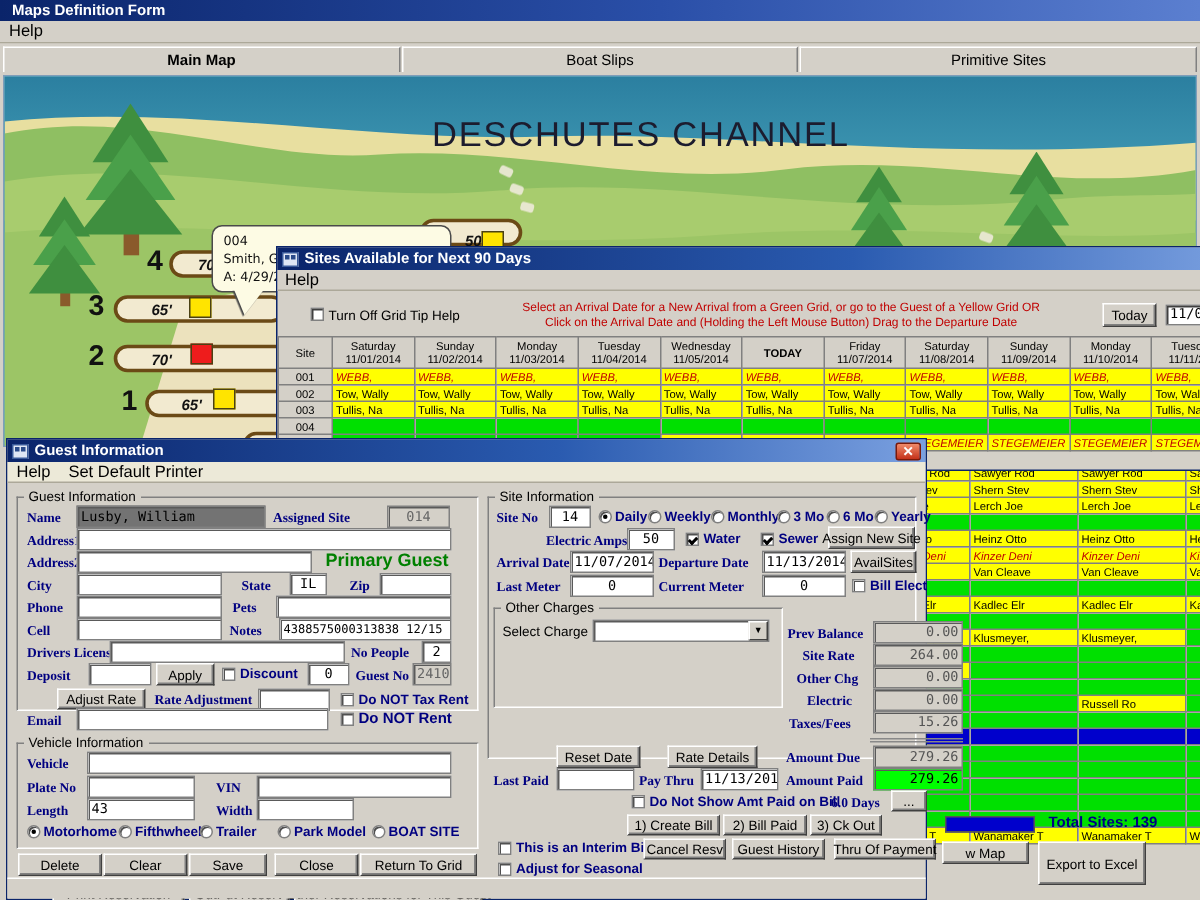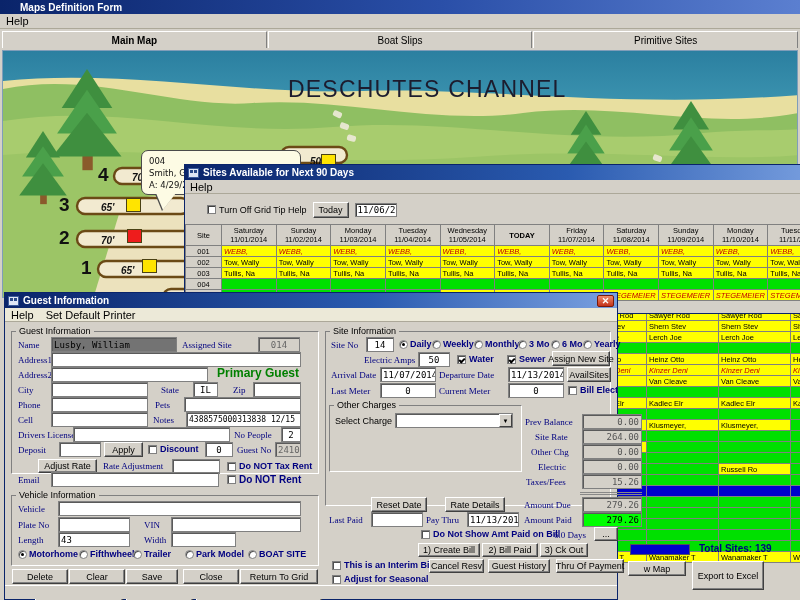--- a/index.html
+++ b/index.html
@@ -8,21 +8,21 @@
   body{
     width:800px;height:600px;overflow:hidden;position:relative;
     font-family:"Liberation Sans", sans-serif;font-size:11px;
     background:#d4d0c8;
   }
 
   
   #maps-window{position:absolute;left:0;top:0;width:800px;height:600px;background:#d4d0c8;}
   .titlebar{
     height:14px;background:linear-gradient(to right,#0a246a 0%,#2a4fa8 55%,#5b7fd0 100%);
-    color:#fff;font-weight:bold;font-size:10px;padding:1px 20px;white-space:nowrap;overflow:hidden;
+    color:#fff;font-weight:bold;font-size:10px;padding:1px 8px;white-space:nowrap;overflow:hidden;
     display:flex;align-items:center;
   }
   .menubar{height:15px;background:#d4d0c8;border-bottom:1px solid #aca899;
     display:flex;align-items:center;padding-left:6px;font-size:11px;color:#000;gap:14px;}
   .tabstrip{height:19px;display:flex;padding:2px 2px 0 2px;background:#d4d0c8;gap:1px;}
   .tab{flex:1;background:#d4d0c8;border:1px solid #fff;border-right-color:#808080;border-bottom:none;
     display:flex;align-items:center;justify-content:center;font-size:10px;color:#000;position:relative;}
   .tab.active{font-weight:bold;border-top:1px solid #fff;box-shadow:inset 0 0 0 0 #000;}
 
   
@@ -87,21 +87,21 @@
   #bg-grid{position:absolute;left:612px;top:298px;width:188px;height:302px;z-index:2;overflow:hidden;background:#d4d0c8;}
 
   
   #guest-window{left:4px;top:292px;width:614px;height:308px;z-index:9;}
   .guest-menu{height:14px;background:#ece9d8;border-bottom:1px solid #aca899;display:flex;
     align-items:center;gap:12px;padding-left:6px;font-size:11px;color:#000;}
   .gbody{position:relative;height:277px;background:#d4d0c8;}
   fieldset.grp{position:absolute;border:1px solid #fff;border-top-color:#808080;border-left-color:#808080;
     margin:0;padding:0;background:transparent;}
   fieldset.grp>legend{font-size:9px;color:#000;padding:0 3px;margin-left:4px;}
-  .lbl{position:absolute;font-size:9px;font-weight:normal;color:#000080;white-space:nowrap;
+  .lbl{position:absolute;font-size:9px;font-weight:bold;color:#000080;white-space:nowrap;
     font-family:"Liberation Serif",serif;}
   .lbl.plain{font-family:"Liberation Sans",sans-serif;font-weight:normal;color:#000;}
   .fld{position:absolute;background:#fff;border:1px solid #808080;box-shadow:inset 1px 1px 0 #5a5a5a;
     height:15px;line-height:14px;font-size:9px;padding:0 2px;font-family:"DejaVu Sans Mono",monospace;
     color:#000;overflow:hidden;white-space:nowrap;}
   .fld.ro{background:#d4d0c8;color:#666;text-align:center;}
   .fld.num{text-align:right;color:#555;background:#d4d0c8;}
   .fld.sel{background:#737373;}
   .fld.green{background:#00ff00;text-align:right;color:#000;}
   .btn2{position:absolute;background:#d4d0c8;border:1px solid #fff;border-right-color:#404040;
@@ -434,20 +434,24 @@
       <span>Sites Available for Next 90 Days</span>
     </div>
     <div class="sites-menu">
       <span>Help</span>
     </div>
     <div class="sites-hdr">
       <label class="chk" style="margin-left:18px">
         <i></i>
         <span>Turn Off Grid Tip Help</span>
       </label>
+      <div class="hint">
+        <div>Select an Arrival Date for a New Arrival from a Green Grid, or go to the Guest of a Yellow Grid OR</div>
+        <div>Click on the Arrival Date and (Holding the Left Mouse Button) Drag to the Departure Date</div>
+      </div>
       <button class="btn">Today</button>
       <div class="tbox" style="width:42px">11/06/2</div>
     </div>
     <table class="grid" id="sitestable" style="width:100%;">
         <colgroup>
           <col style="width:36px">
           <col>
           <col>
           <col>
           <col>

